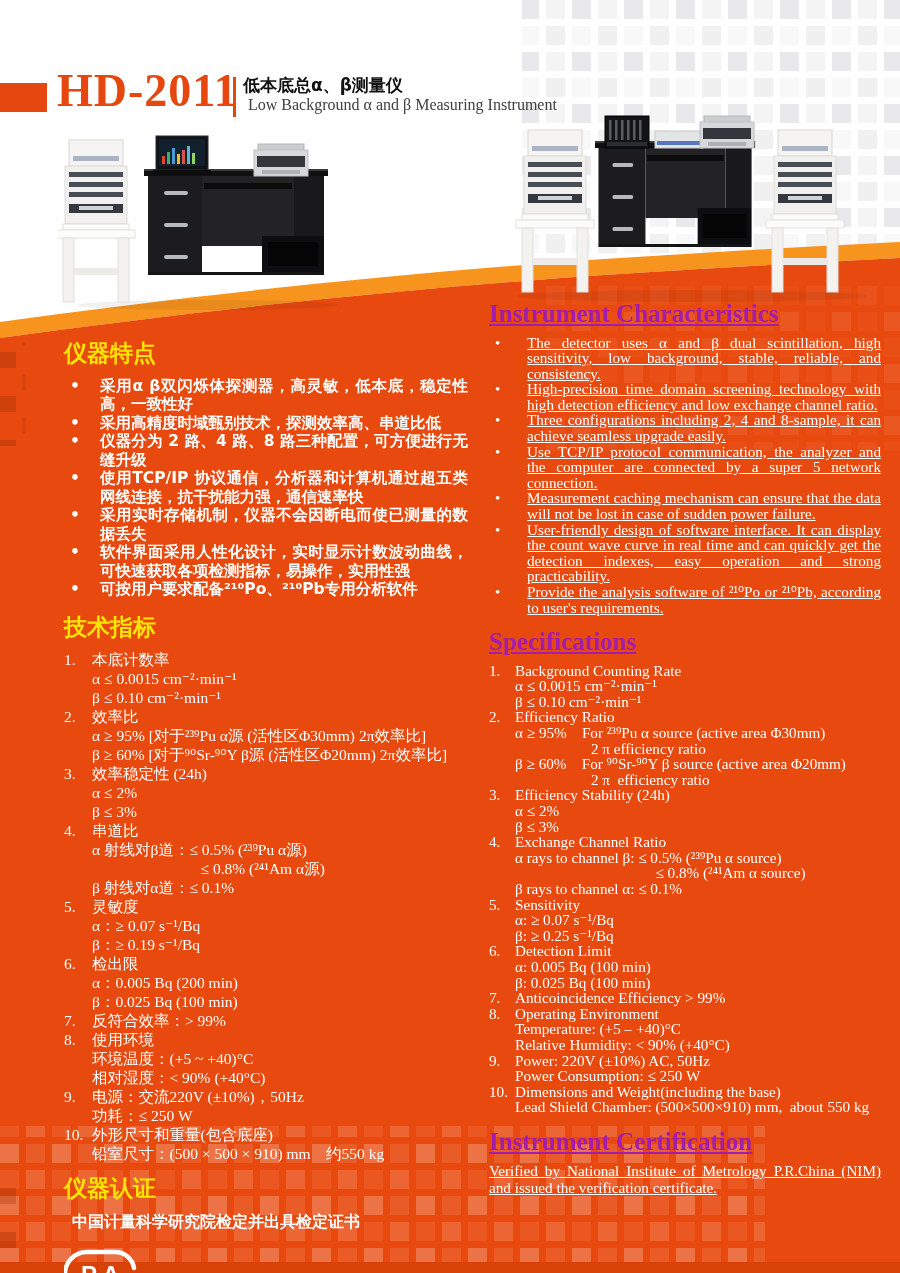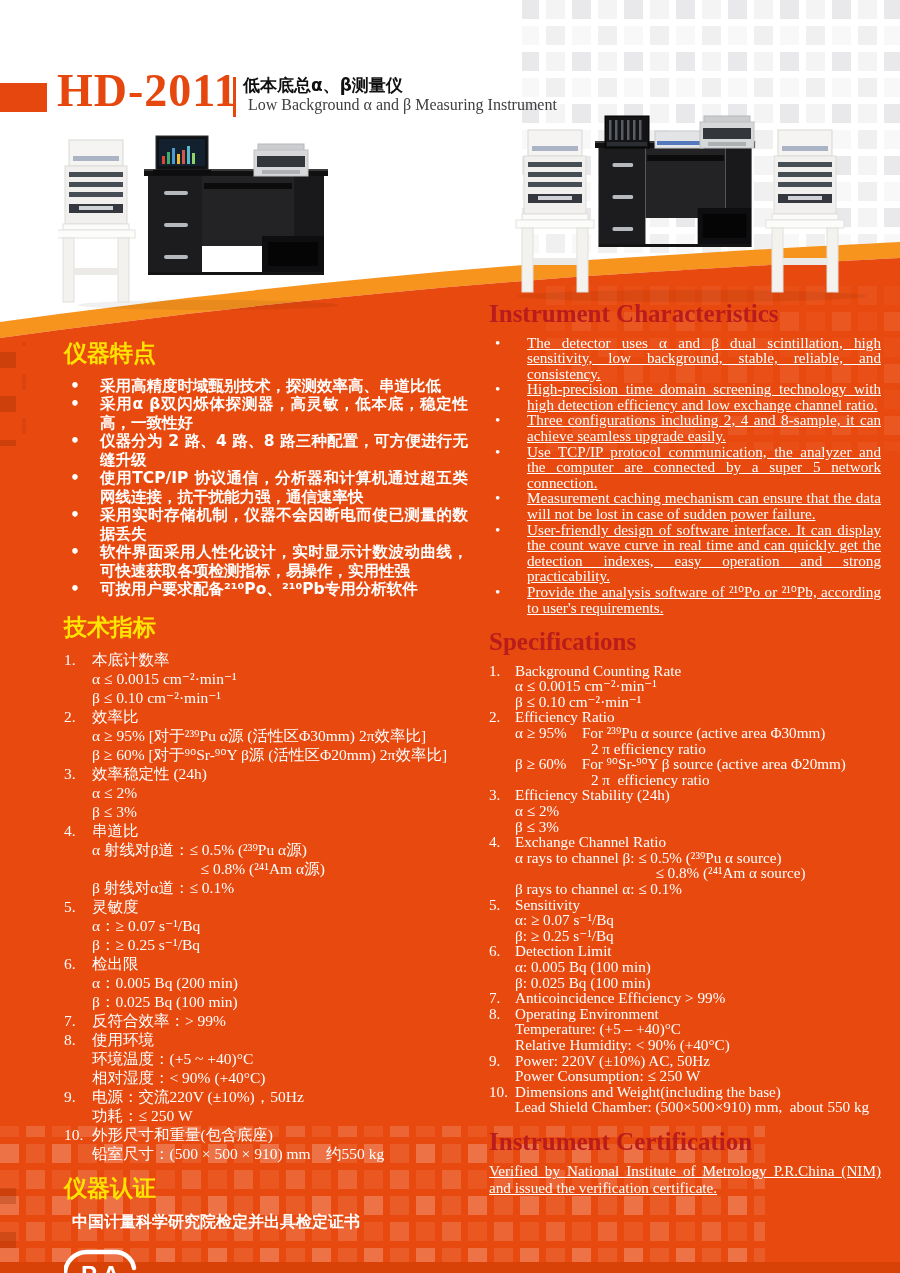--- a/index.html
+++ b/index.html
@@ -19,21 +19,21 @@
   .vdiv{position:absolute;left:233px;top:77px;width:3px;height:40px;background:#E5470E;}
   .sub-zh{position:absolute;left:243px;top:76px;font:bold 17px/1.1 "DejaVu Sans",sans-serif;color:#101010;}
   .sub-en{position:absolute;left:248px;top:96px;font:16px/1.1 "Liberation Serif","DejaVu Serif",serif;color:#404040;}
 
   
   .col{position:absolute;z-index:2;color:#fff;}
   .col-left{left:64px;top:340px;width:404px;}
   .col-right{left:489px;top:300px;width:392px;}
 
   .h-zh{margin:0 0 9px 0;font:bold 23px/1.2 "DejaVu Sans",sans-serif;color:#FFE400;}
-  .h-en{margin:0 0 7px 0;font:bold 25px/1.1 "Liberation Serif","DejaVu Serif",serif;color:#b91c1c;}
+  .h-en{margin:0 0 7px 0;font:bold 25px/1.1 "Liberation Serif","DejaVu Serif",serif;color:#a21caf;text-decoration:underline;}
 
   .blist-zh .brow{display:flex;font:bold 15.5px/18.5px "DejaVu Sans",sans-serif;}
   .blist-zh .bullet{flex:none;width:30px;padding-left:6px;}
   .blist-zh .btext{flex:1;text-align:justify;}
   .blist-en .brow{display:flex;font:15.2px/15.6px "Liberation Serif","DejaVu Sans",serif;}
   .blist-en .bullet{flex:none;width:32px;padding-left:6px;}
   .blist-en .btext{flex:1;text-align:justify;text-decoration:underline;}
   .bullet::before{content:"\2022";}
 
   .slist-zh{margin-top:15px;}
@@ -180,25 +180,25 @@
       <rect x="2" y="10" width="44" height="4" fill="#5577bb"></rect>
     </g>
     <use href="#pr" x="198" y="10"></use>
   </svg>
 
   <div class="col col-left">
     <h2 class="h-zh">仪器特点</h2>
     <div class="blist-zh">
         <div class="brow">
         <span class="bullet"></span>
+        <span class="btext">采用α β双闪烁体探测器，高灵敏，低本底，稳定性高，一致性好</span>
+      </div>
+        <div class="brow">
+        <span class="bullet"></span>
         <span class="btext">采用高精度时域甄别技术，探测效率高、串道比低</span>
-      </div>
-        <div class="brow">
-        <span class="bullet"></span>
-        <span class="btext">采用α β双闪烁体探测器，高灵敏，低本底，稳定性高，一致性好</span>
       </div>
         <div class="brow">
         <span class="bullet"></span>
         <span class="btext">仪器分为 2 路、4 路、8 路三种配置，可方便进行无缝升级</span>
       </div>
         <div class="brow">
         <span class="bullet"></span>
         <span class="btext">使用TCP/IP 协议通信，分析器和计算机通过超五类网线连接，抗干扰能力强，通信速率快</span>
       </div>
         <div class="brow">
@@ -258,21 +258,21 @@
                 <div class="sline">β 射线对α道：≤ 0.1%</div>
               </div>
           </div>
         </div>
           <div class="sitem">
           <span class="snum">5.</span>
           <div class="sbody">
             <div class="slabel">灵敏度</div>
             <div class="slines">
                 <div class="sline">α：≥ 0.07 s⁻¹/Bq</div>
-                <div class="sline">β：≥ 0.25 s⁻¹/Bq</div>
+                <div class="sline">β：≥ 0.19 s⁻¹/Bq</div>
               </div>
           </div>
         </div>
           <div class="sitem">
           <span class="snum">6.</span>
           <div class="sbody">
             <div class="slabel">检出限</div>
             <div class="slines">
                 <div class="sline">α：0.005 Bq (200 min)</div>
                 <div class="sline">β：0.025 Bq (100 min)</div>

